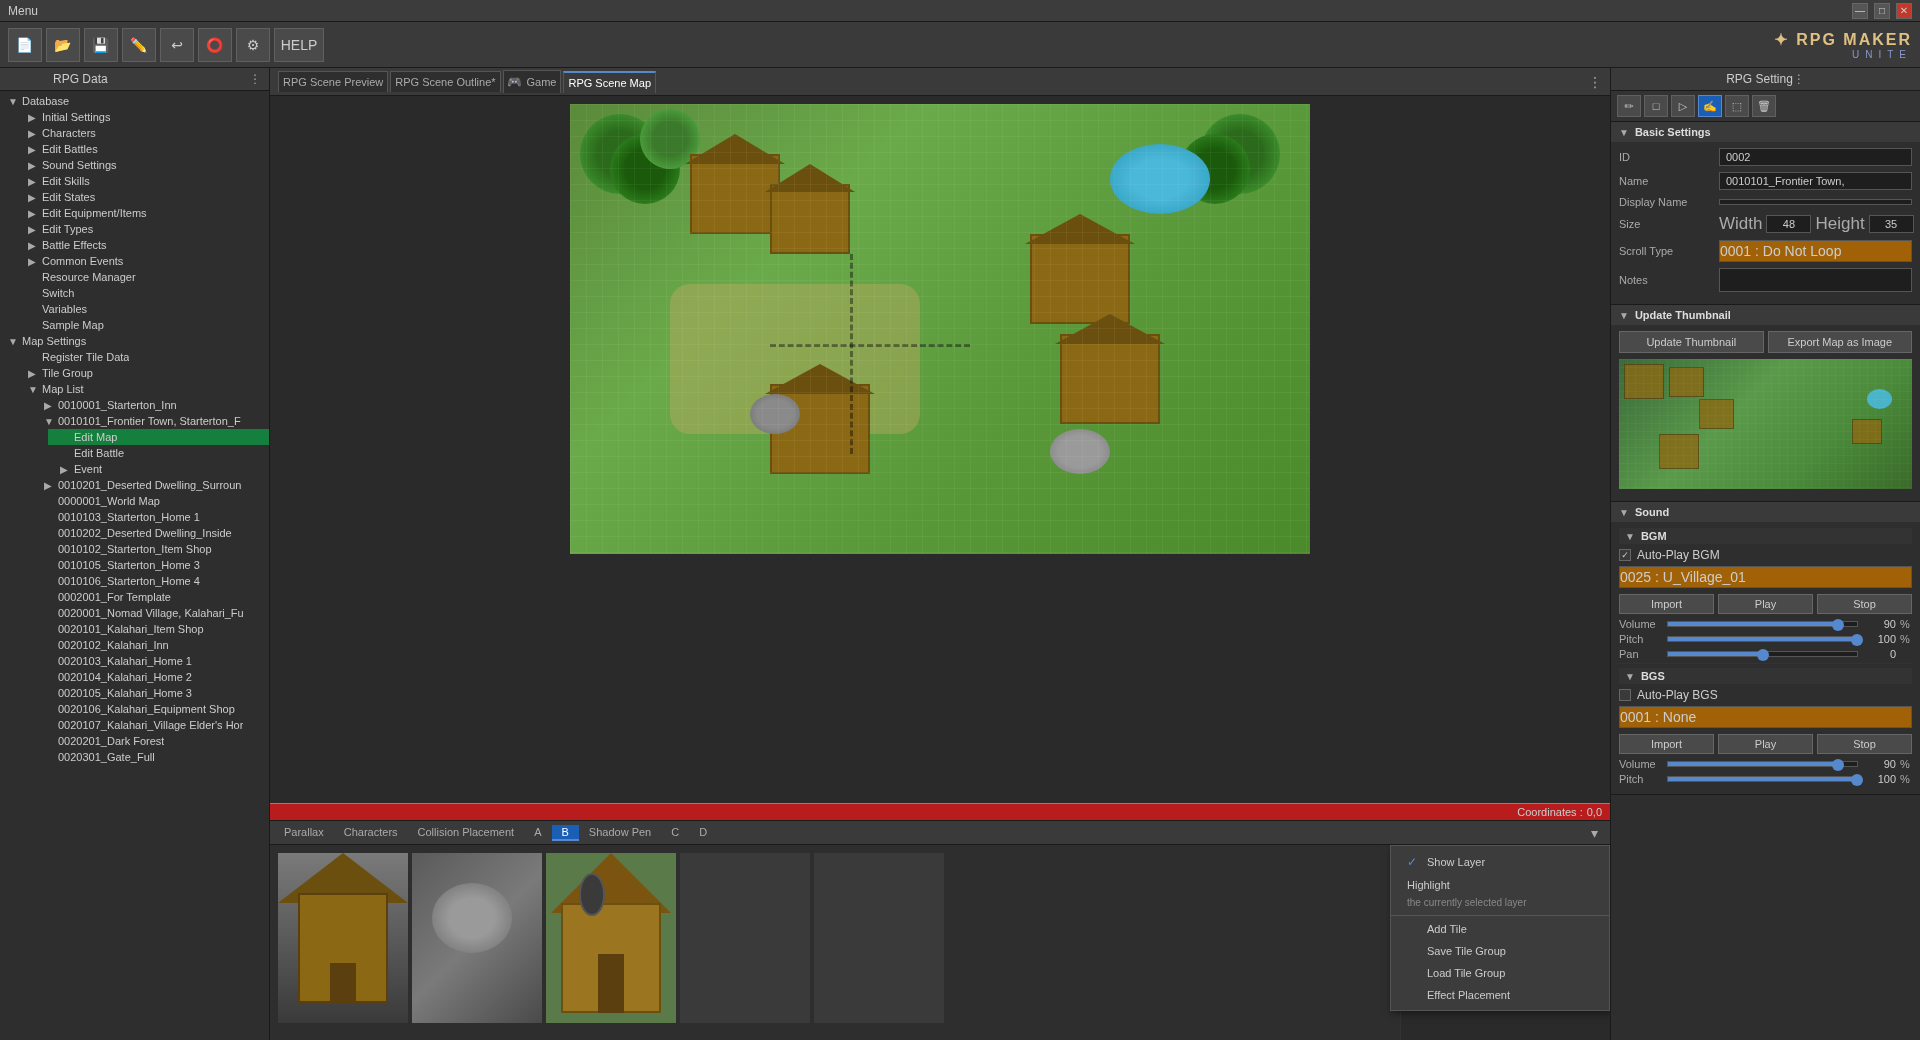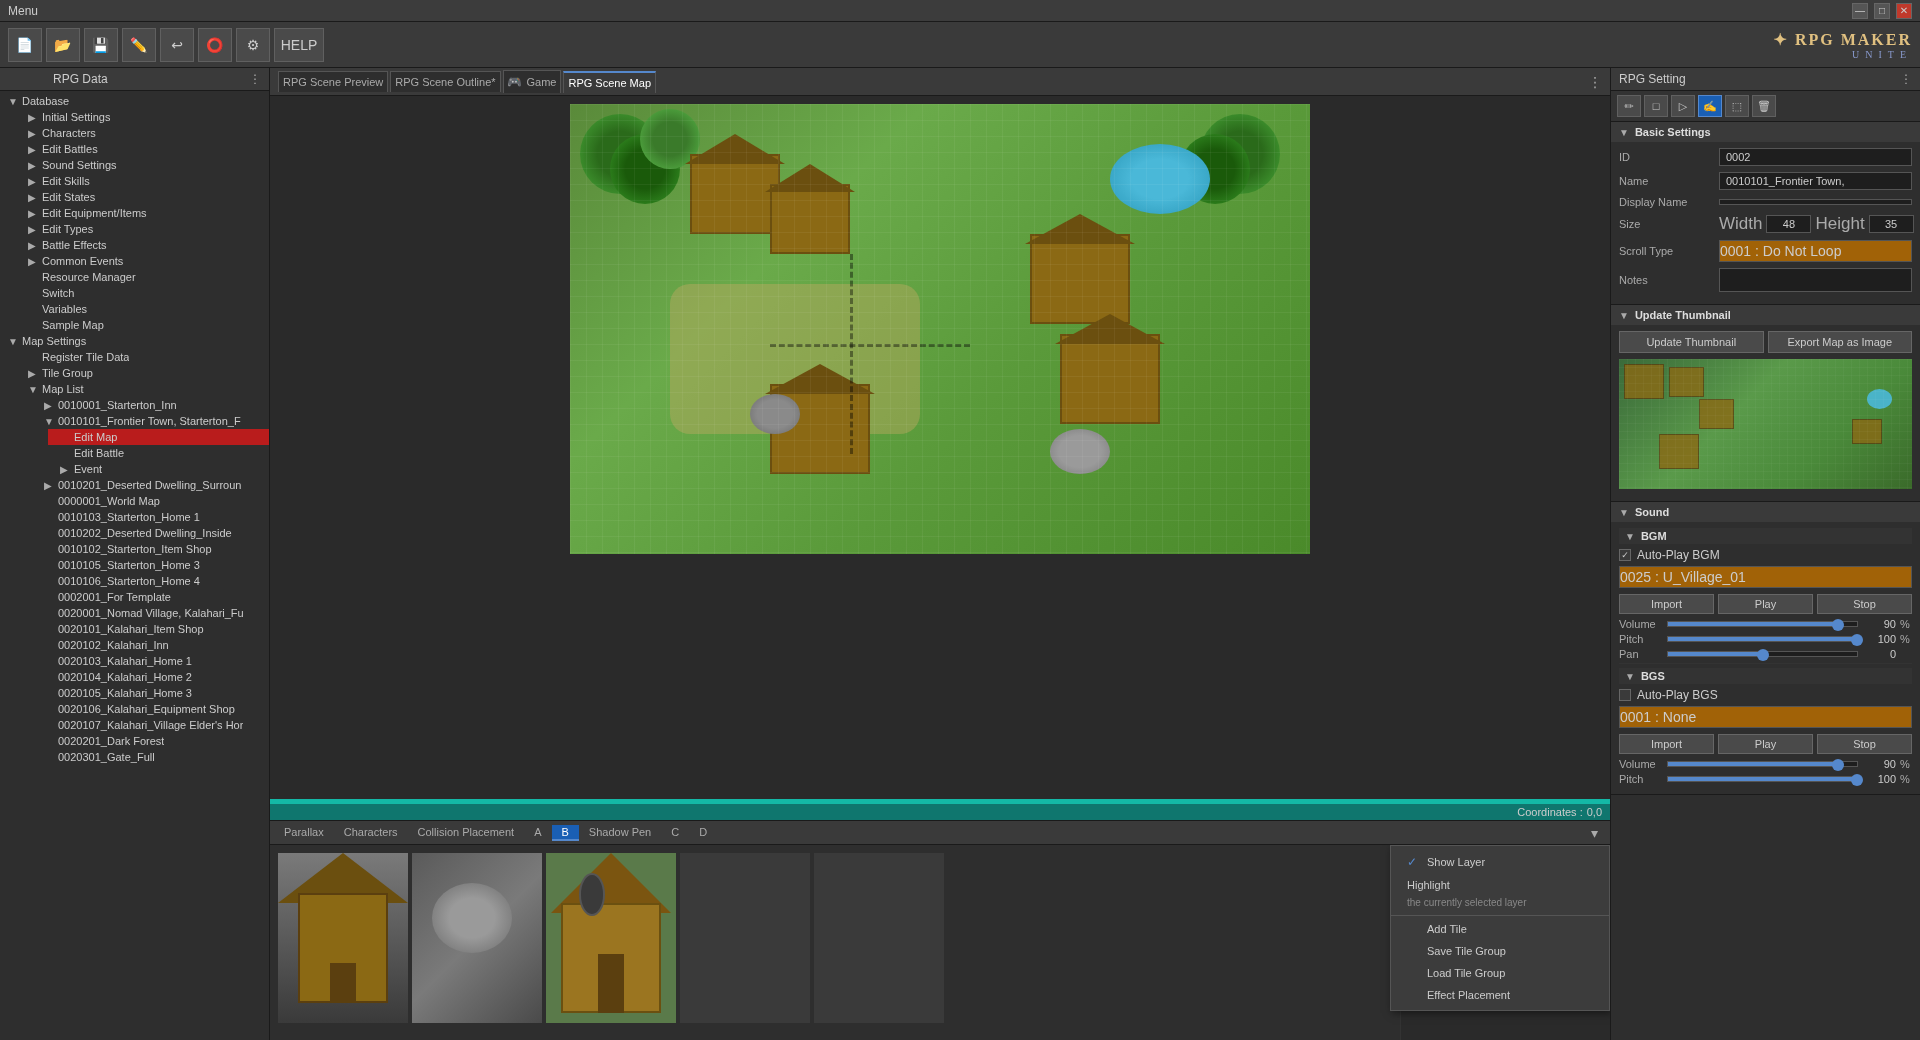--- a/index.html
+++ b/index.html
@@ -19,21 +19,21 @@
 
     
     #main { display: flex; height: calc(1040px - 68px); }
 
     
     #left-panel { width: 270px; min-width: 270px; background: #2e2e2e; border-right: 1px solid #1a1a1a; display: flex; flex-direction: column; overflow: hidden; }
     #left-panel-header { background: #3a3a3a; padding: 4px 8px; display: flex; align-items: center; justify-content: space-between; border-bottom: 1px solid #1a1a1a; }
     #left-panel-header span { font-size: 12px; color: #ccc; margin-left: 45px; }
     #tree-area { flex: 1; overflow-y: auto; padding: 2px 0; }
     .tree-item { padding: 2px 8px 2px 12px; cursor: pointer; display: flex; align-items: center; gap: 4px; white-space: nowrap; overflow: hidden; text-overflow: ellipsis; }
-    .tree-item.active { background: #b91c1c; }
+    .tree-item.active { background: #15803d; }
     .tree-arrow { color: #aaa; font-size: 10px; width: 10px; }
     .tree-label { font-size: 11px; overflow: hidden; text-overflow: ellipsis; }
     .tree-group { padding-left: 16px; }
 
     
     #center-panel { flex: 1; display: flex; flex-direction: column; overflow: hidden; }
     #tabs-bar { background: #3a3a3a; height: 28px; display: flex; align-items: center; border-bottom: 1px solid #1a1a1a; padding: 0 8px; gap: 2px; position: relative; }
     .tab { padding: 4px 4px; background: #2e2e2e; border: 1px solid #555; border-bottom: none; cursor: pointer; font-size: 11px; color: #aaa; display: flex; align-items: center; gap: 4px; }
     .tab.active { background: #3a3a3a; color: #fff; border-top: 2px solid #5588cc; }
     .tab-icon { font-size: 12px; }
@@ -56,21 +56,21 @@
     #coordinates-bar { background: #3a3a3a; padding: 2px 8px; font-size: 11px; color: #ccc; display: flex; align-items: center; justify-content: flex-end; border-top: 1px solid #1a1a1a; }
 
     
     #dropdown-menu { position: absolute; right: 0; top: 0; width: 220px; background: #3c3c3c; border: 1px solid #555; z-index: 100; padding: 4px 0; box-shadow: 2px 2px 8px rgba(0,0,0,0.5); }
     .dropdown-item { padding: 5px 16px; font-size: 11px; color: #ccc; cursor: pointer; display: flex; align-items: center; gap: 6px; }
     .dropdown-divider { border-top: 1px solid #555; margin: 2px 0; }
     .check-mark { color: #5588cc; font-size: 12px; width: 14px; }
 
     
     #right-panel { width: 310px; min-width: 310px; background: #2e2e2e; border-left: 1px solid #1a1a1a; display: flex; flex-direction: column; overflow-y: auto; }
-    #right-panel-header { background: #3a3a3a; padding: 4px 8px; display: flex; align-items: center; justify-content: space-between; border-bottom: 1px solid #1a1a1a; }
+    #right-panel-header { background: #3a3a3a; padding: 4px 8px; display: flex; align-items: center; justify-content: center; border-bottom: 1px solid #1a1a1a; }
     #right-panel-header span { font-size: 12px; color: #ccc; }
 
     
     #setting-toolbar { display: flex; align-items: center; padding: 4px 6px; gap: 3px; border-bottom: 1px solid #1a1a1a; background: #333; }
     .setting-btn { width: 24px; height: 22px; background: #4a4a4a; border: 1px solid #606060; cursor: pointer; display: flex; align-items: center; justify-content: center; font-size: 11px; color: #ccc; }
     .setting-btn.active { background: #1a5fb4; border-color: #5588cc; }
 
     
     .section { border-bottom: 1px solid #1a1a1a; }
     .section-header { background: #3a3a3a; padding: 4px 8px; display: flex; align-items: center; gap: 6px; cursor: pointer; }
@@ -130,21 +130,21 @@
 
 <div id="toolbar">
   <button class="toolbar-btn">📄</button>
   <button class="toolbar-btn">📂</button>
   <button class="toolbar-btn">💾</button>
   <button class="toolbar-btn">✏️</button>
   <button class="toolbar-btn">↩</button>
   <button class="toolbar-btn">⭕</button>
   <button class="toolbar-btn">⚙</button>
   <button class="toolbar-btn" style="width:50px;">HELP</button>
-  <div id="logo-area" style="margin-left:auto;display:flex;flex-direction:column;align-items:flex-end;font-family:Liberation Serif, serif;">
+  <div id="logo-area" style="margin-left:auto;display:flex;flex-direction:column;align-items:flex-end;">
     <div id="logo-text" style="color:#e0c080;font-size:16px;font-weight:bold;letter-spacing:2px;">✦ RPG MAKER</div>
     <div id="logo-subtext" style="color:#8899cc;font-size:10px;letter-spacing:6px;">UNITE</div>
   </div>
 </div>
 
 <div id="main">
 
   <div id="left-panel">
     <div id="left-panel-header">
       <span>RPG Data</span>
@@ -383,21 +383,21 @@
 
         <div style="position:absolute;bottom:120px;left:180px;width:50px;height:40px;background:radial-gradient(ellipse,#8a8a8a 50%,#6a6a6a 100%);border-radius:50%;"></div>
         <div style="position:absolute;bottom:80px;right:200px;width:60px;height:45px;background:radial-gradient(ellipse,#9a9a9a 50%,#7a7a7a 100%);border-radius:50%;"></div>
 
         <div style="position:absolute;top:150px;left:280px;width:3px;height:200px;border-left:3px dashed rgba(0,0,0,0.4);"></div>
         <div style="position:absolute;top:240px;left:200px;width:200px;height:3px;border-top:3px dashed rgba(0,0,0,0.4);"></div>
 
         <div style="position:absolute;inset:0;background-image:linear-gradient(rgba(255,255,255,0.05) 1px,transparent 1px),linear-gradient(90deg,rgba(255,255,255,0.05) 1px,transparent 1px);background-size:16px 16px;"></div>
       </div>
 
-      <div id="coordinates-bar" style="position:absolute;bottom:0;right:0;left:0;background:#0f766e;padding:2px 8px;font-size:11px;color:#ccc;display:flex;justify-content:flex-end;border-top:5px solid #14b8a6;">
+      <div id="coordinates-bar" style="position:absolute;bottom:0;right:0;left:0;background:#b91c1c;padding:2px 8px;font-size:11px;color:#ccc;display:flex;justify-content:flex-end;border-top:1px solid #14b8a6;">
         <span>Coordinates :</span>
         <span style="margin-left:4px;">0,0</span>
       </div>
     </div>
 
     <div id="tile-bar">
       <div id="tile-bar-tabs">
         <div class="tile-tab">Parallax</div>
         <div class="tile-tab">Characters</div>
         <div class="tile-tab">Collision Placement</div>

